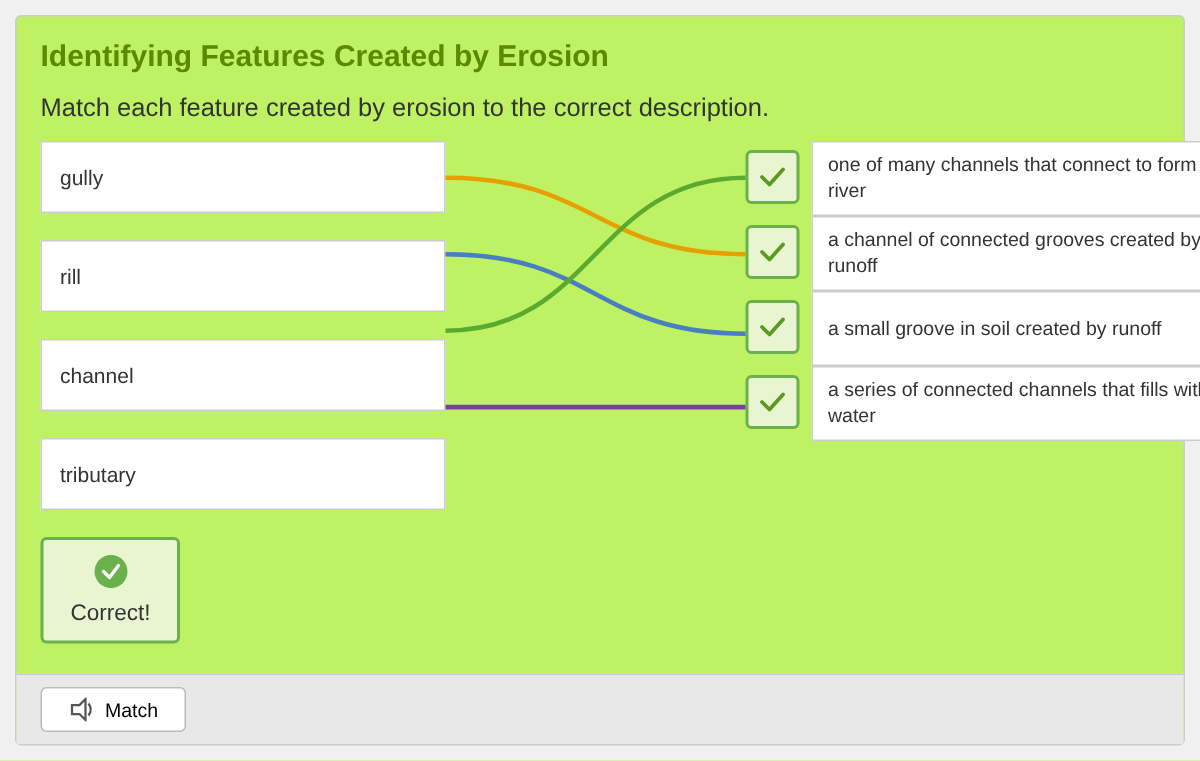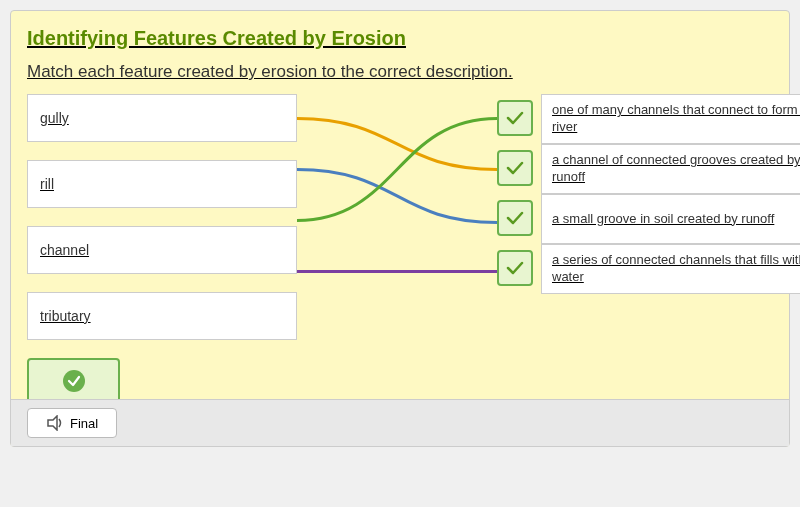--- a/index.html
+++ b/index.html
@@ -4,28 +4,27 @@
   <style>
     * { box-sizing: border-box; margin: 0; padding: 0; }
     body {
       font-family: Arial, sans-serif;
       background: #f0f0f0;
       width: 800px;
       height: 507px;
       overflow: hidden;
     }
     .main-container {
-      background: #fef9c3;
+      background: #bef264;
       margin: 10px;
       border: 1px solid #ccc;
       border-radius: 4px;
       padding: 16px;
-      height: 437px;
+      height: 487px;
       position: relative;
-      text-decoration: underline;
     }
     .title {
       font-size: 20px;
       color: #5a8a00;
       font-weight: bold;
       margin-bottom: 12px;
     }
     .instruction {
       font-size: 17px;
       color: #333;
@@ -241,16 +240,16 @@
     <span>Correct!</span>
   </div>
 
   
   <div class="bottom-bar">
     <button class="nav-btn">
       <svg width="18" height="16" viewBox="0 0 18 16">
         <polygon points="2,5 7,5 11,1 11,15 7,11 2,11" fill="none" stroke="#555" stroke-width="1.5"></polygon>
         <path d="M13,4 Q16,8 13,12" fill="none" stroke="#555" stroke-width="1.5"></path>
       </svg>
-      <span>Final</span>
+      <span>Match</span>
     </button>
   </div>
 </div>
 
 </body></html>

